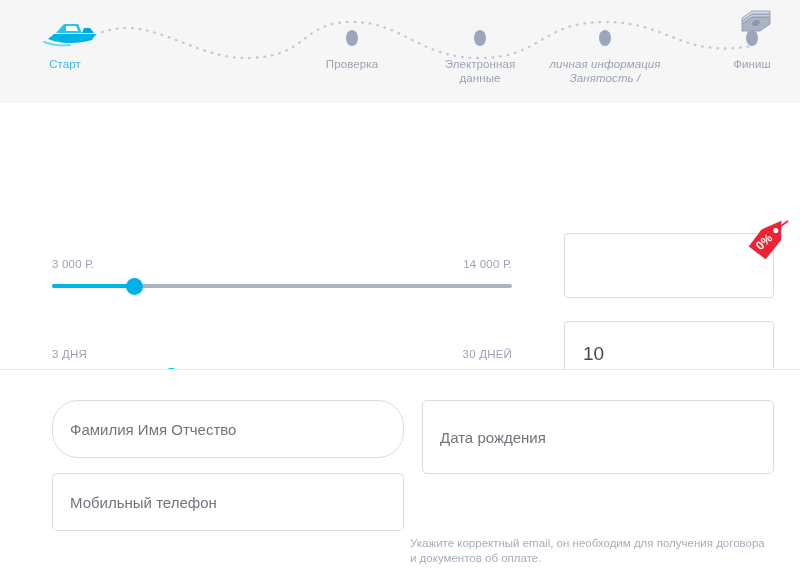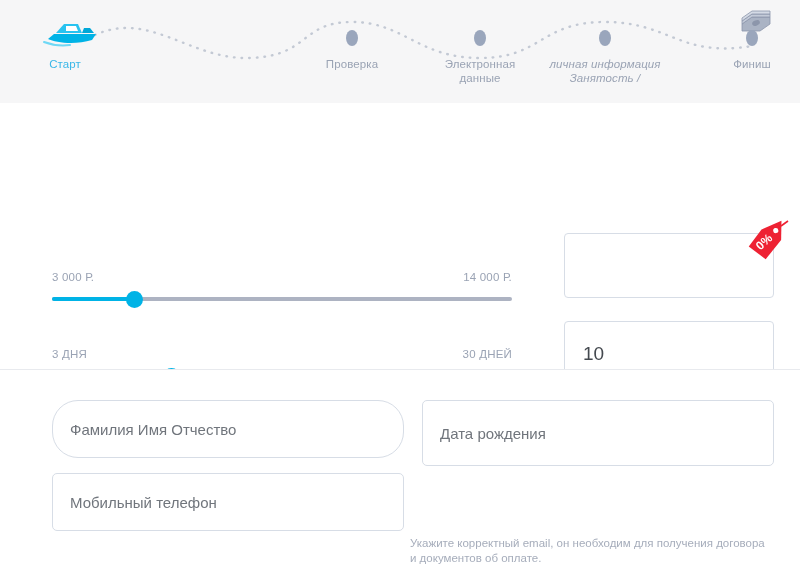--- a/index.html
+++ b/index.html
@@ -287,21 +287,21 @@
       <div class="step-label">Занятость /</div>
     </div>
 
     <div class="step" style="left:672px; top:57px;">
       <div class="step-label">Финиш</div>
     </div>
   </div>
 
   <div class="calc">
 
-    <div class="slider-block" style="left:52px; top:155px; width:460px;margin-top:13px;">
+    <div class="slider-block" style="left:52px; top:155px; width:460px;">
       <div class="slider-scale">
         <span class="scale-min">3 000 Р.</span>
         <span class="scale-max">14 000 Р.</span>
       </div>
       <div class="slider-track">
         <div class="slider-fill" style="width:18%;"></div>
         <div class="slider-handle" style="left:18%;"></div>
       </div>
     </div>
 
@@ -355,21 +355,21 @@
   </div>
 
   <div class="divider"></div>
 
   <div class="form">
 
     <div class="form-field" style="left:52px; top:30px; width:352px; height:58px;border-radius:26px;">
       <input placeholder="Фамилия Имя Отчество" style="">
     </div>
 
-    <div class="form-field" style="left:422px; top:30px; width:352px; height:66px;">
+    <div class="form-field" style="left:422px; top:30px; width:352px; height:74px;">
       <input placeholder="Дата рождения" style="">
     </div>
 
     <div class="form-field" style="left:52px; top:103px; width:352px; height:58px;">
       <input placeholder="Мобильный телефон" style="">
     </div>
 
   </div>
 
   <div class="form-hint">Укажите корректный email, он необходим для получения договора и документов об оплате.</div>

